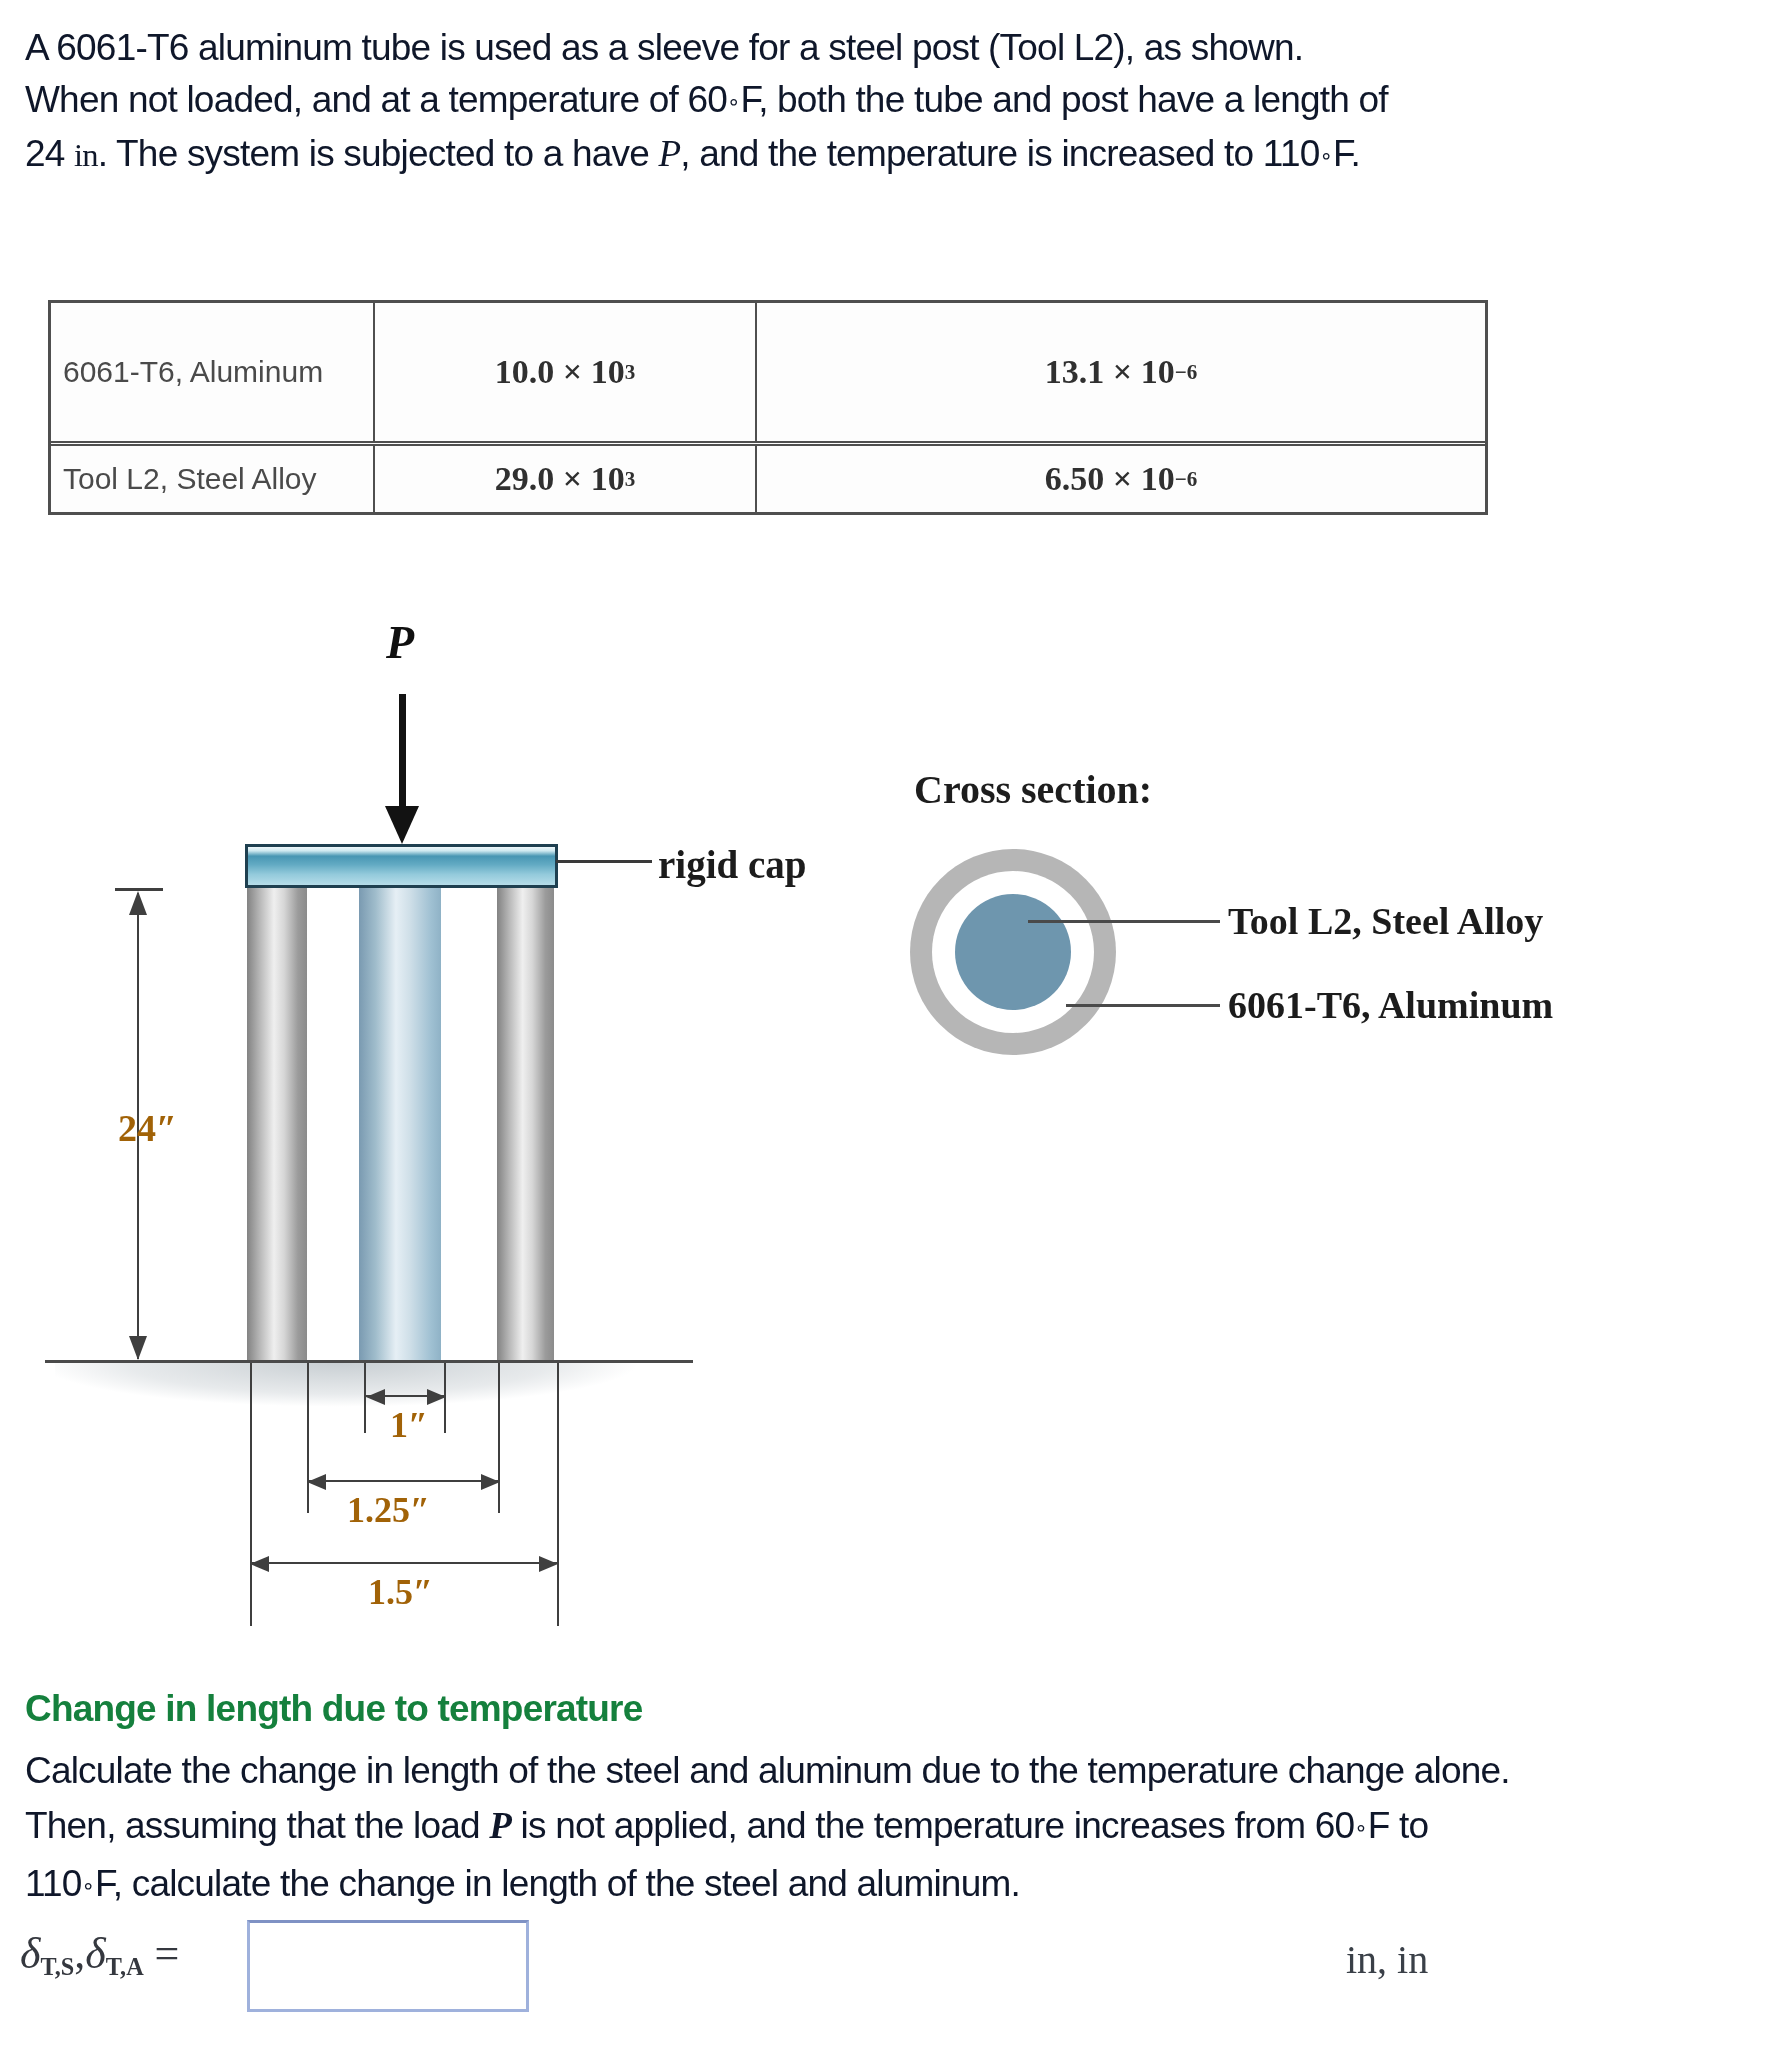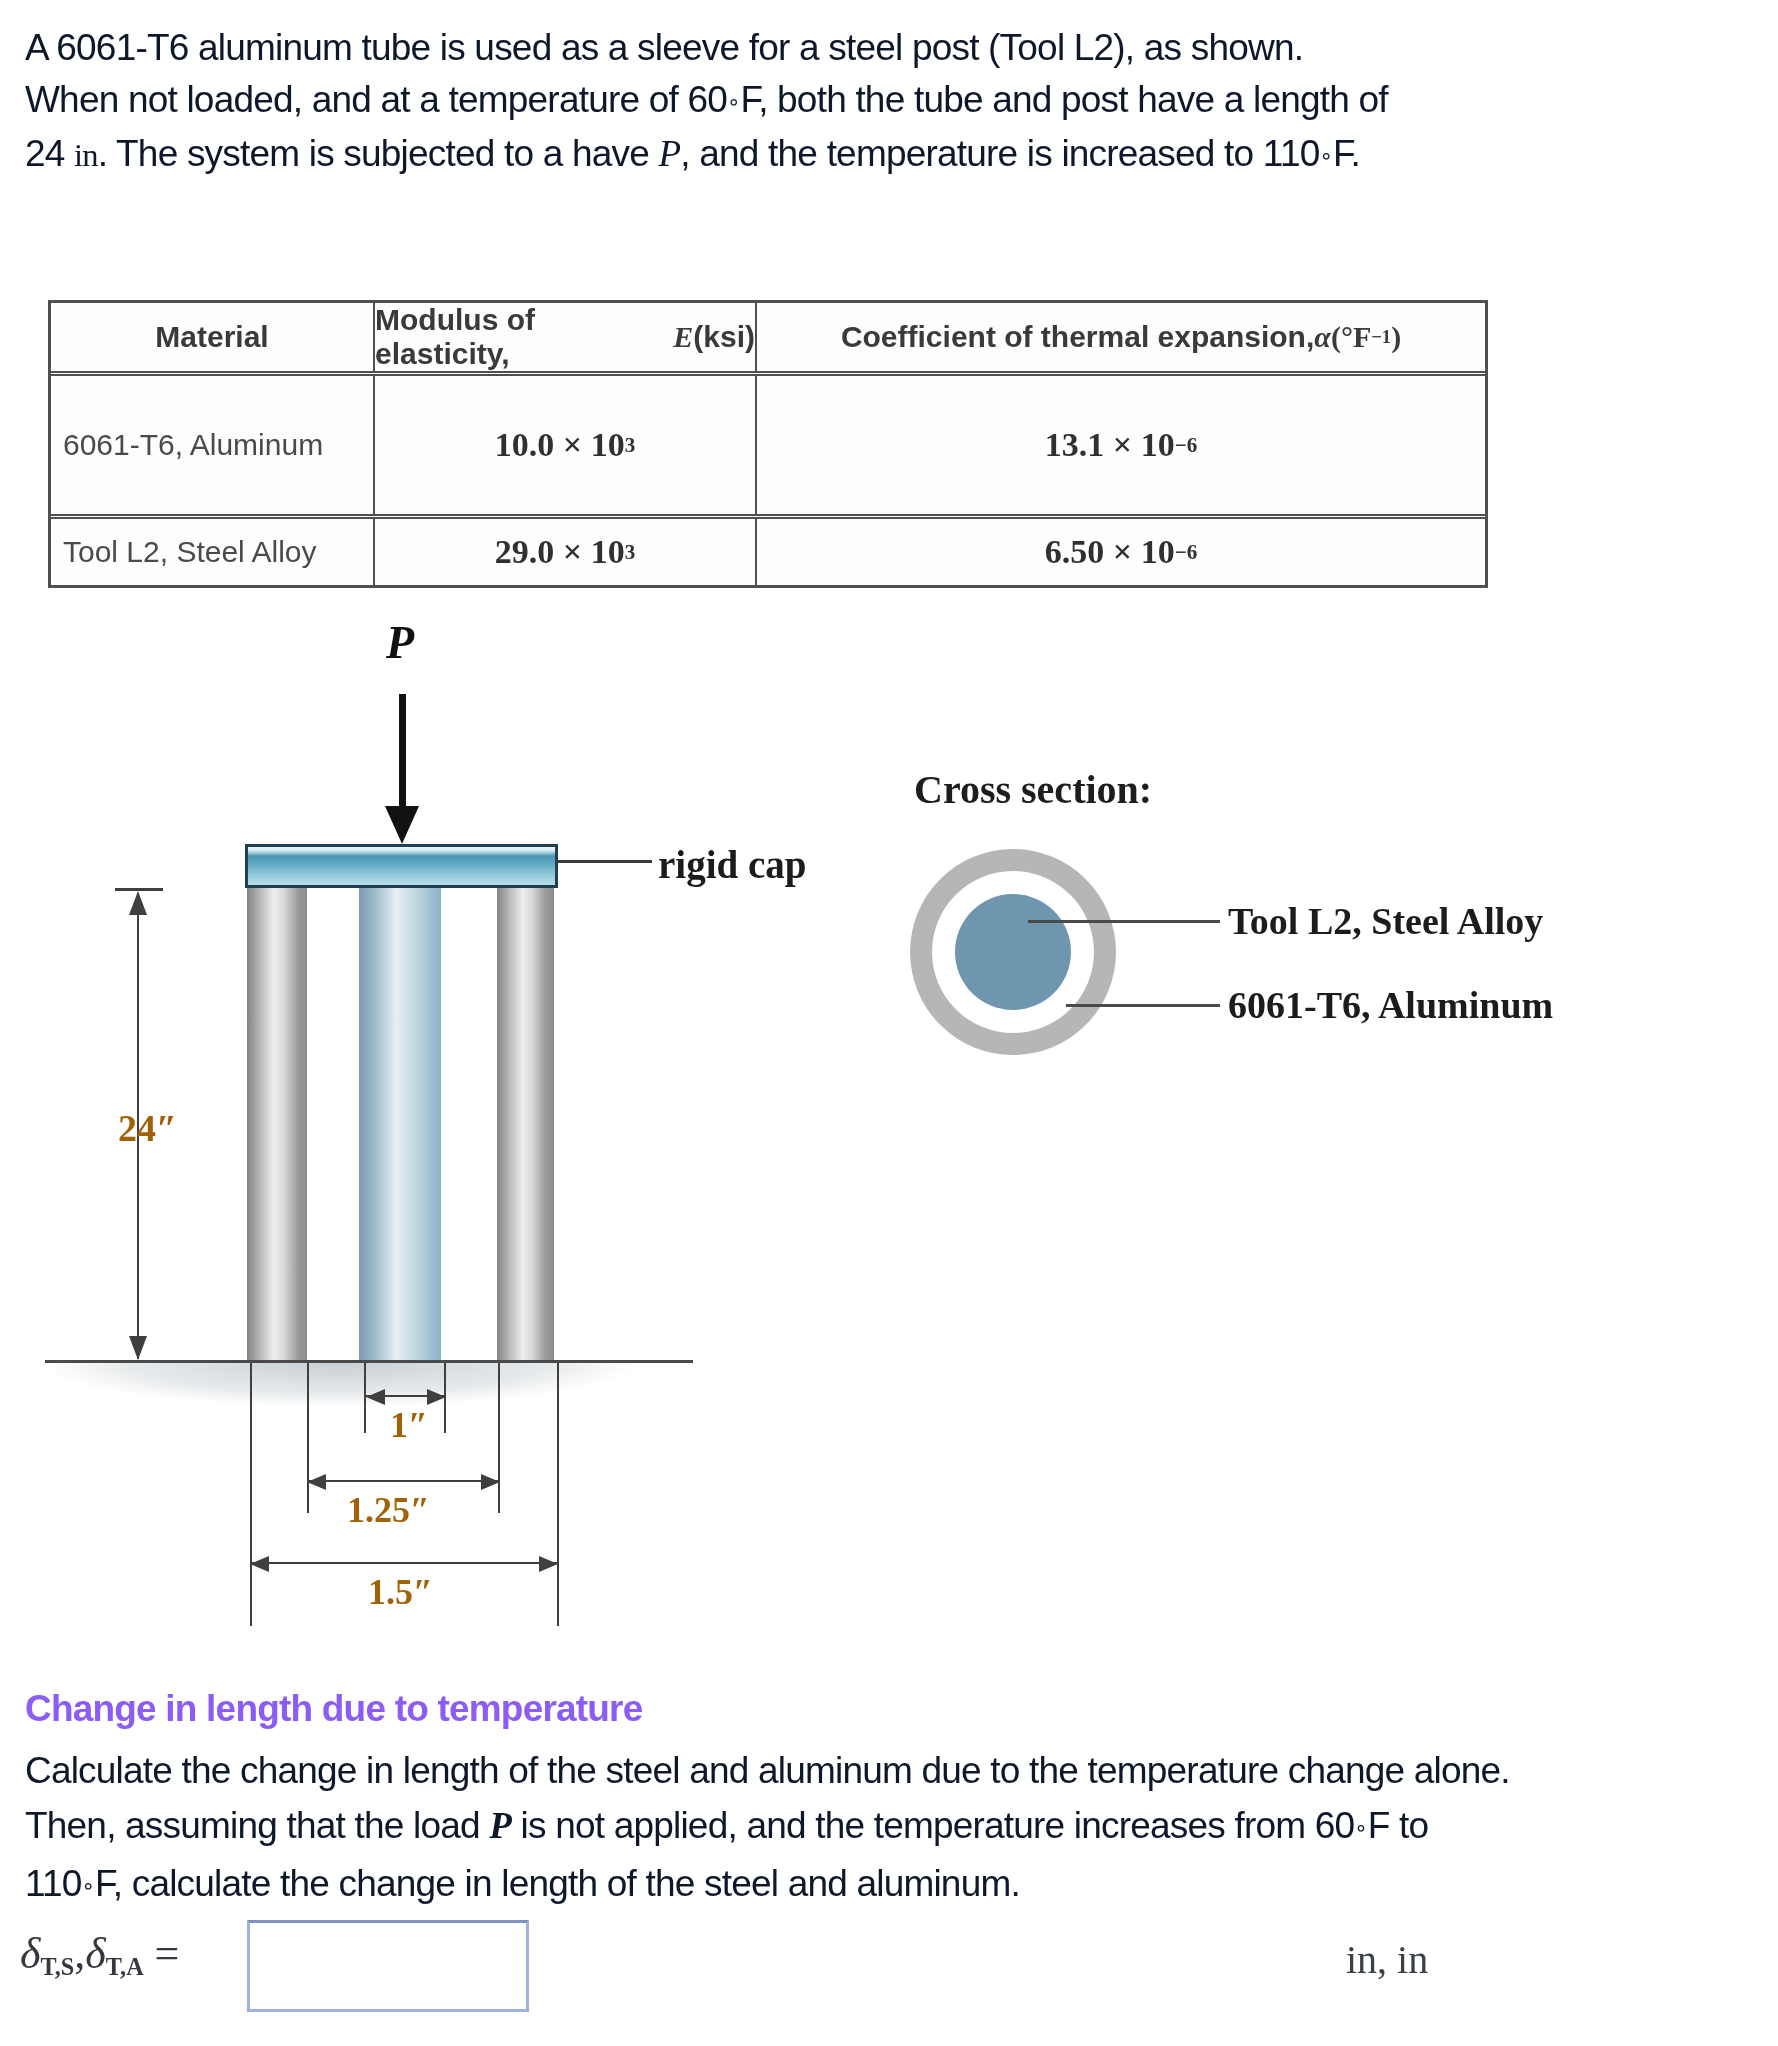--- a/index.html
+++ b/index.html
@@ -4,21 +4,21 @@
 <style>
   html,body { margin:0; padding:0; background:#ffffff; }
   .page { position:relative; width:1778px; height:2046px; background:#ffffff;
           font-family:"Liberation Sans", sans-serif; color:#3d3d3d; overflow:hidden; }
 
   
   .para { position:absolute; font-size:37px; letter-spacing:-0.8px; line-height:52px; color:#0f172a; }
   .p1 { left:25px; top:22px; }
   .p2 { left:25px; top:218px; }
   .heading2 { position:absolute; left:25px; top:1688px; font-size:37px; font-weight:bold;
-              letter-spacing:-0.8px; color:#8b5cf6; }
+              letter-spacing:-0.8px; color:#15803d; }
   .p3 { left:25px; top:1743px; line-height:55px; }
 
   
   .seg-i   { font-family:"Liberation Serif", serif; font-style:italic; }
   .seg-bi  { font-family:"Liberation Serif", serif; font-style:italic; font-weight:bold; }
   .seg-rm  { font-family:"Liberation Serif", serif; }
   .seg-rms { font-family:"Liberation Serif", serif; font-size:0.88em; }
   .seg-sup { font-family:"Liberation Serif", serif; font-size:0.62em; vertical-align:super; }
   .seg-circ{ font-size:0.58em; vertical-align:0.14em; letter-spacing:0; }
   .seg-dsub{ font-weight:700; font-size:0.55em; vertical-align:-0.28em; }
@@ -106,37 +106,20 @@
 
 <div class="page">
 
   <div class="para p1">
     <div><span>A 6061-T6 aluminum tube is used as a sleeve for a steel post (Tool L2), as shown.</span></div>
     <div><span>When not loaded, and at a temperature of 60</span><span class="seg-circ">∘</span><span>F, both the tube and post have a length of</span></div>
     <div><span>24 </span><span class="seg-rms">in</span><span>. The system is subjected to a have </span><span class="seg-i">P</span><span>, and the temperature is increased to 110</span><span class="seg-circ">∘</span><span>F.</span></div>
   </div>
 
   <div class="mtable">
-    <div class="trow trow-h">
-      <div class="td th">
-          <span>Material</span>
-        </div>
-      <div class="td th">
-          <span>Modulus of elasticity, </span>
-          <span class="seg-i">E</span>
-          <span> (ksi)</span>
-        </div>
-      <div class="td th">
-          <span>Coefficient of thermal expansion, </span>
-          <span class="seg-i">α</span>
-          <span class="seg-rm"> (°F</span>
-          <span class="seg-sup">−1</span>
-          <span class="seg-rm">)</span>
-        </div>
-    </div>
     <div class="trow trow-r1">
       <div class="td td-mat">
           <span>6061-T6, Aluminum</span>
         </div>
       <div class="td td-val">
           <span>10.0 × 10</span>
           <span class="seg-sup">3</span>
         </div>
       <div class="td td-val">
           <span>13.1 × 10</span>

